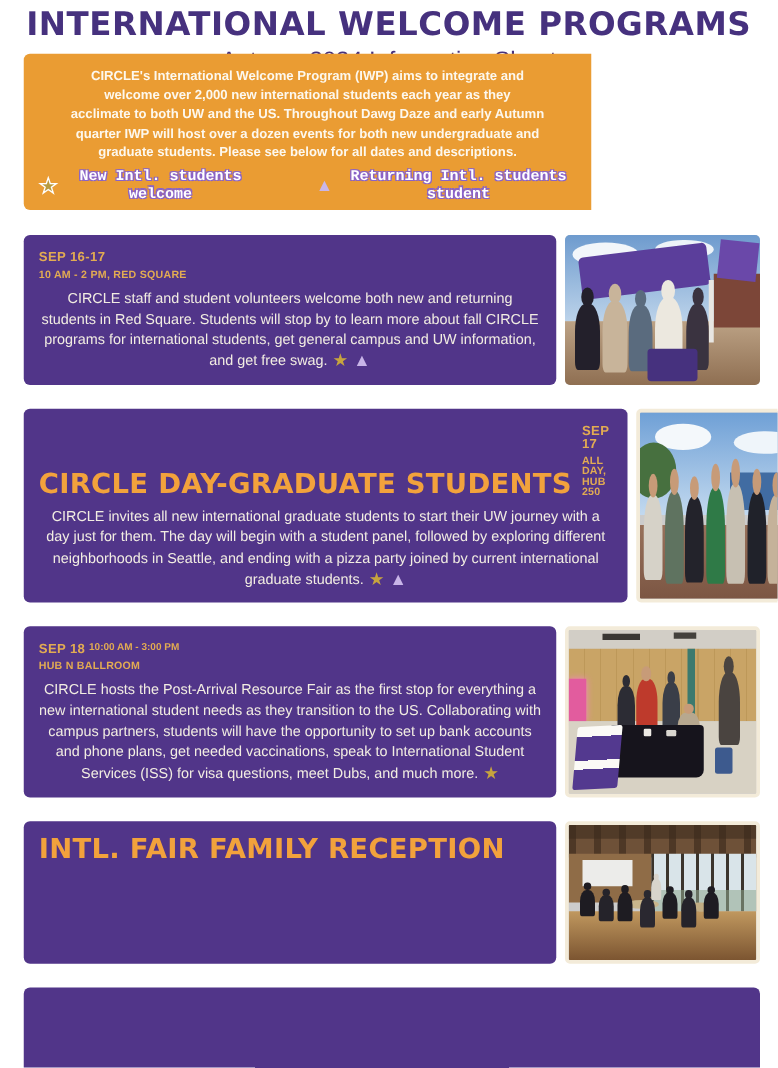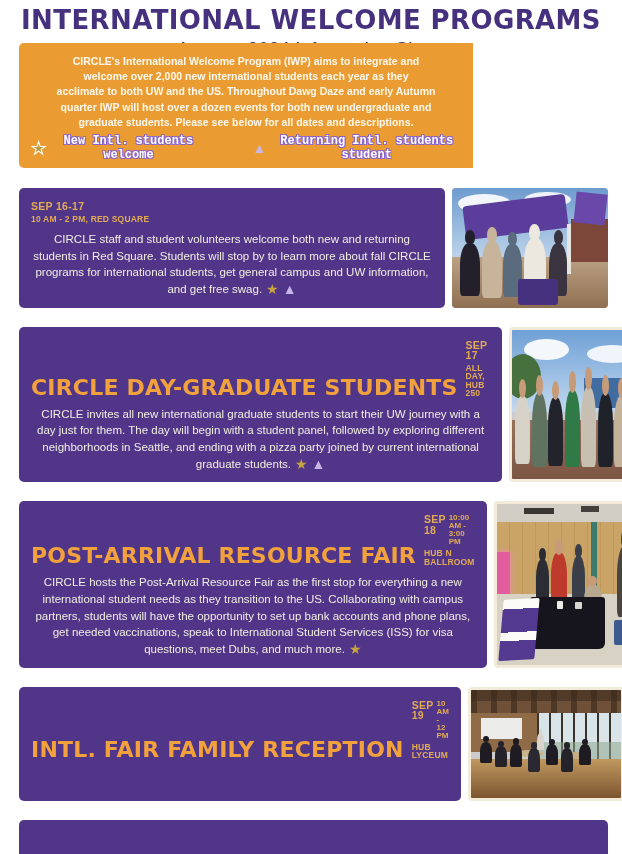--- a/index.html
+++ b/index.html
@@ -240,21 +240,20 @@
     <span class="per" style="left:46%;top:38%;width:10%;height:54%;background:#C7C0B2"></span>
     <span class="per" style="left:57%;top:42%;width:10%;height:50%;background:#20222A"></span>
     <span class="per" style="left:68%;top:44%;width:10%;height:48%;background:#C5B29A"></span>
 
   </div>
 </section>
 
 <section class="card" id="c3">
   <div class="panel">
     <div class="card-head">
-      <h2 class="card-title">POST-ARRIVAL RESOURCE FAIR</h2>
       <div class="card-date">
         <span class="date-line1">
             <span class="date-label">SEP 18</span>
             <span class="date-time">10:00 AM - 3:00 PM</span>
           </span>
         <span class="date-place">HUB N BALLROOM</span>
       </div>
     </div>
     <p class="card-body"><span>CIRCLE hosts the Post-Arrival Resource Fair as the first stop for everything a new international student needs as they transition to the US. Collaborating with campus partners, students will have the opportunity to set up bank accounts and phone plans, get needed vaccinations, speak to International Student Services (ISS) for visa questions, meet Dubs, and much more.</span><span><span class="ev-icon ev-star">★</span></span></p>
   </div>
@@ -277,27 +276,20 @@
     <i class="abs" style="left:3%;bottom:3%;width:24%;height:38%;background:linear-gradient(180deg,#FBFAF6 0 16%,#53398F 16% 54%,#FBFAF6 54% 68%,#53398F 68% 100%);transform:rotate(-3deg) skewX(-8deg);border-radius:2px"></i>
 
     <i class="abs" style="right:13%;top:72%;width:9%;height:16%;background:#3D5A8E;border-radius:2px"></i>
   </div>
 </section>
 
 <section class="card" id="c4">
   <div class="panel">
     <div class="card-head">
       <h2 class="card-title">INTL. FAIR FAMILY RECEPTION</h2>
-      <div class="card-date">
-        <span class="date-line1">
-            <span class="date-label">SEP 19</span>
-            <span class="date-time">10 AM - 12 PM</span>
-          </span>
-        <span class="date-place">HUB LYCEUM</span>
-      </div>
     </div>
   </div>
   <div class="photo bordered">
     <i class="abs" style="inset:0 0 76% 0;background:repeating-linear-gradient(90deg,#4E3826 0 6px,#6E5138 6px 20px)"></i>
     <i class="abs" style="inset:0 0 90% 0;background:#3A2A1C;opacity:.55"></i>
     <i class="abs" style="left:44%;top:22%;width:56%;height:42%;background:repeating-linear-gradient(90deg,#3A342C 0 2px,#D9E4E9 2px 12px)"></i>
     <i class="abs" style="left:44%;top:48%;width:56%;height:16%;background:#8FA78F;opacity:.55"></i>
     <i class="abs" style="left:0;top:22%;width:44%;height:36%;background:#8F6C47"></i>
     <i class="abs" style="left:7%;top:26%;width:27%;height:20%;background:#ECECEA"></i>
     <i class="abs" style="inset:64% 0 0 0;background:linear-gradient(180deg,#C0985F,#7C5531)"></i>

